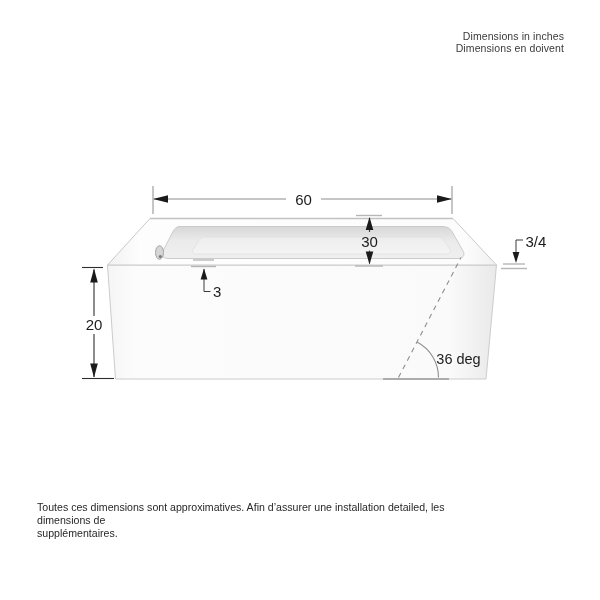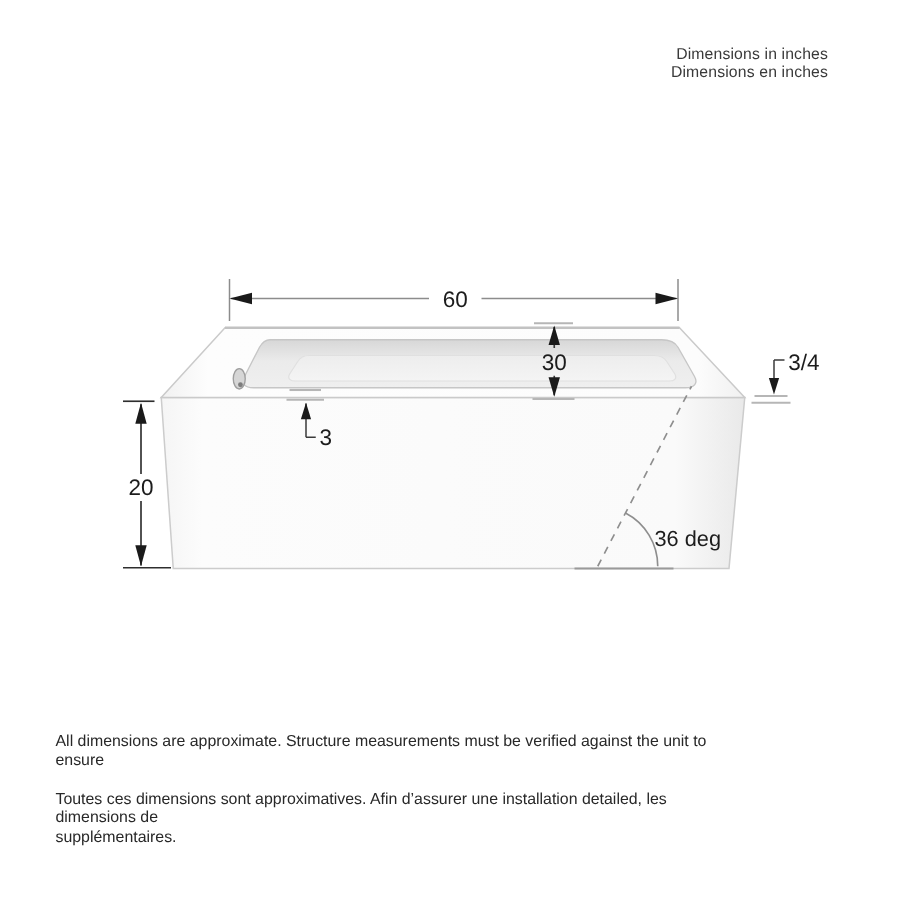--- a/index.html
+++ b/index.html
@@ -12,21 +12,21 @@
     width: 600px;
     height: 600px;
     background: #ffffff;
     overflow: hidden;
     font-family: "Liberation Sans", sans-serif;
     color: #222;
   }
   .caption {
     position: absolute;
     top: 31px;
-    right: 48px;
+    right: 36px;
     text-align: right;
     font-size: 10.5px;
     line-height: 11.5px;
     color: #3a3a3a;
     letter-spacing: 0.1px;
   }
   .drawing-svg {
     position: absolute;
     left: 0;
     top: 0;
@@ -55,21 +55,21 @@
   .footer .para { margin: 0 0 13px 0; }
   .footer .para:last-child { margin-bottom: 0; }
 </style>
 </head>
 <body>
 
 <div class="canvas">
 
   <div class="caption">
     <div>Dimensions in inches</div>
-    <div>Dimensions en inches</div>
+    <div>Dimensions en doivent</div>
   </div>
 
   <svg class="drawing-svg" viewBox="0 0 600 600">
     <defs>
       <linearGradient id="deckGrad" x1="0" y1="0" x2="1" y2="0">
         <stop offset="0" stop-color="#f1f1f1"></stop>
         <stop offset="0.08" stop-color="#fdfdfd"></stop>
         <stop offset="0.92" stop-color="#fcfcfc"></stop>
         <stop offset="1" stop-color="#f0f0f0"></stop>
       </linearGradient>
@@ -163,21 +163,20 @@
       <line x1="501" y1="268.5" x2="527" y2="268.5" stroke="#b6b6b6" stroke-width="1.4"></line>
       <line x1="516" y1="240" x2="516" y2="253" stroke="#3a3a3a" stroke-width="1"></line>
       <line x1="516" y1="240" x2="523" y2="240" stroke="#3a3a3a" stroke-width="1"></line>
       <polygon points="516,263 512.6,252 519.4,252" fill="#1a1a1a"></polygon>
       <text class="dim-text" x="525.5" y="246.5" text-anchor="start">3/4</text>
     </g>
   </svg>
 
   <div class="footer">
     <div class="para">
-      <div>All dimensions are approximate. Structure measurements must be verified against the unit to ensure</div>
     </div>
     <div class="para">
       <div>Toutes ces dimensions sont approximatives. Afin d’assurer une installation detailed, les dimensions de</div>
       <div>supplémentaires.</div>
     </div>
   </div>
 
 </div>
 
 </body></html>

